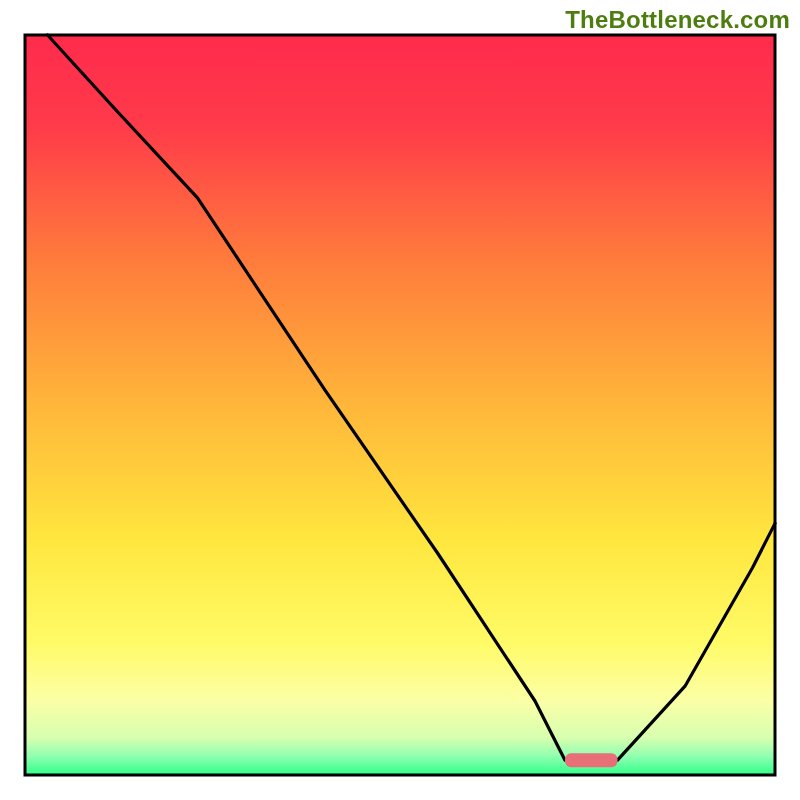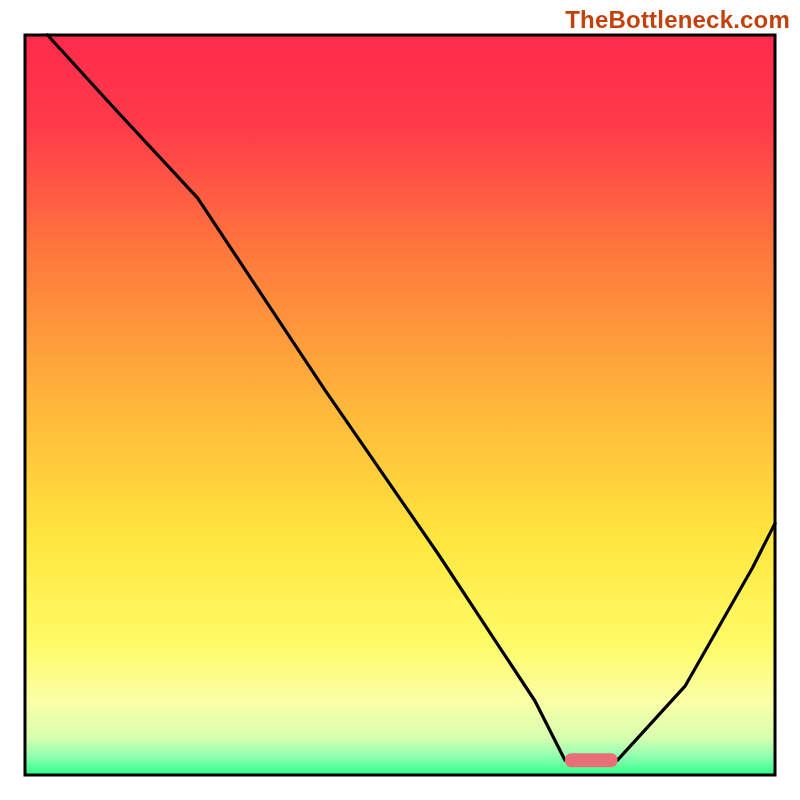--- a/index.html
+++ b/index.html
@@ -14,21 +14,21 @@
     position: relative;
     width: 800px;
     height: 800px;
   }
   .watermark {
     position: absolute;
     top: 6px;
     right: 10px;
     font-size: 24px;
     font-weight: 600;
-    color: #c2410c;
+    color: #4d7c0f;
     letter-spacing: 0.2px;
   }
   svg {
     position: absolute;
     top: 0;
     left: 0;
   }
 </style>
 </head>
 <body>

